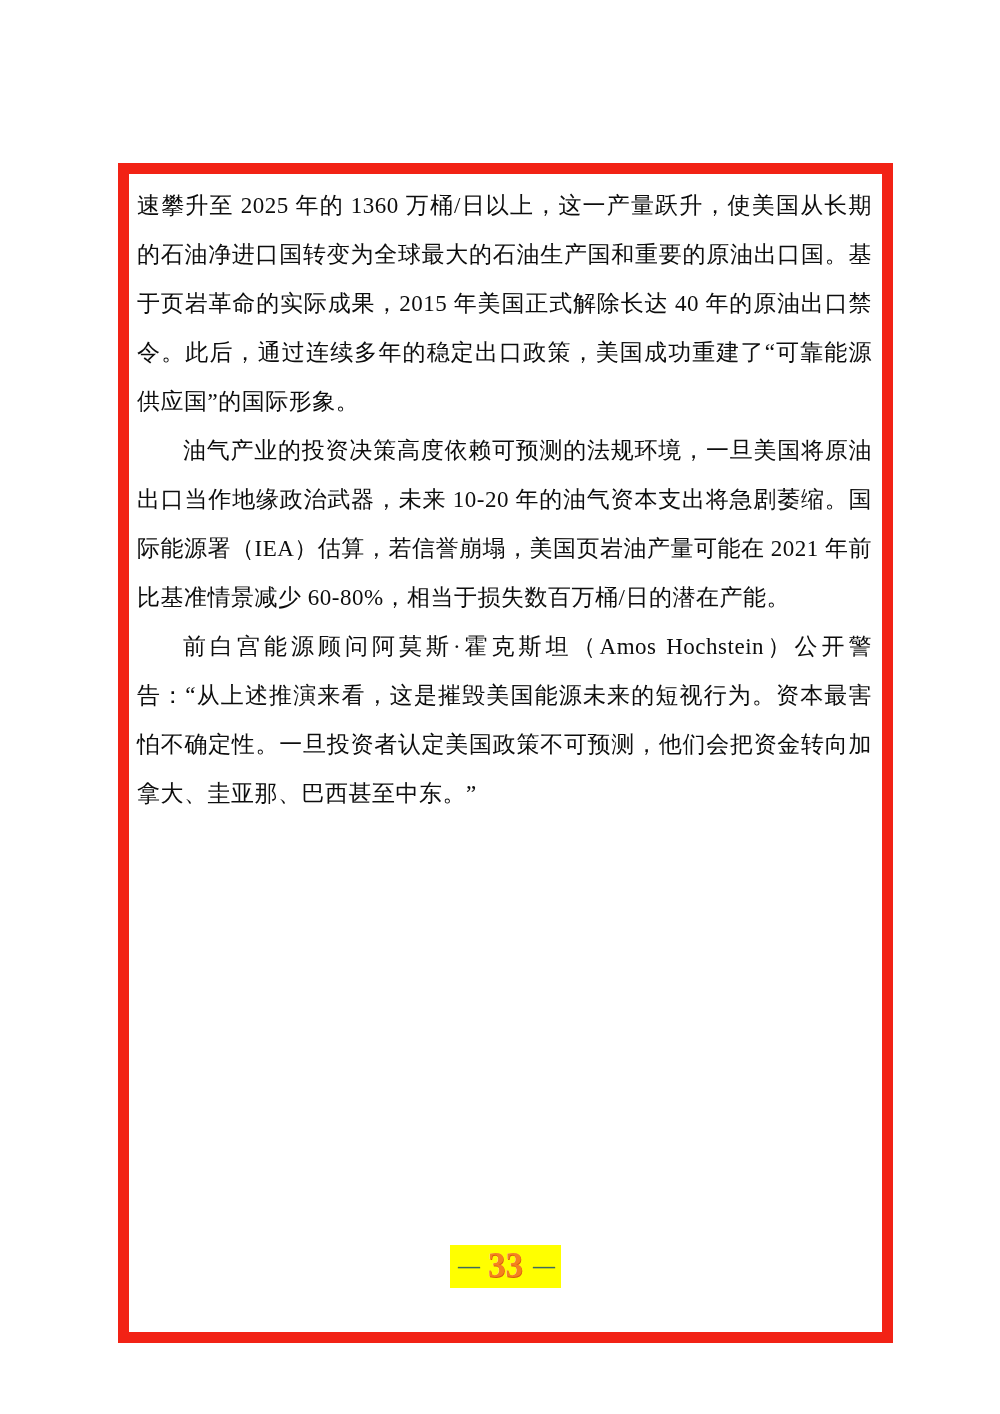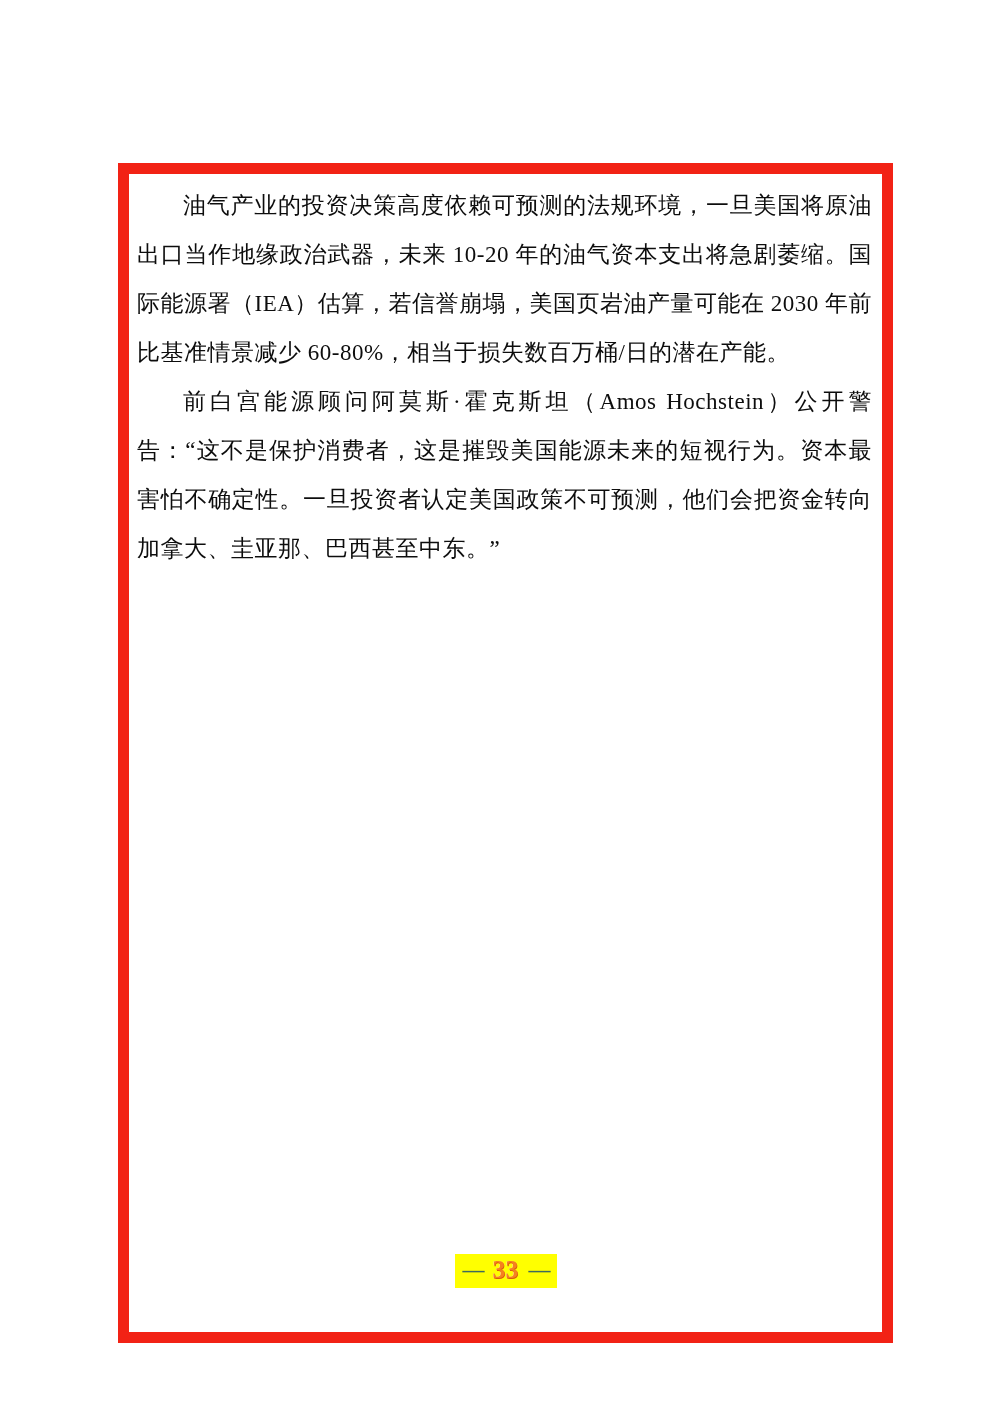--- a/index.html
+++ b/index.html
@@ -59,37 +59,38 @@
   }
   .page-num-highlight .dash {
     color: #3e6a5e;
     font-size: 22px;
     font-weight: bold;
     vertical-align: middle;
     letter-spacing: -2px;
   }
   .page-num-highlight .num {
     color: #f5821e;
-    font-size: 26px;
+    font-size: 35px;
     font-weight: bold;
     padding: 0 6px;
     vertical-align: middle;
     text-shadow: 0.5px 0.5px 0 #d8590f, -0.5px -0.5px 0 #ffd9a0;
     font-style: normal;
   }
 </style>
 </head>
 <body>
 
 <div class="page">
   <div class="frame">
 
     <div class="body-text">
-      <p class="para indent">油气产业的投资决策高度依赖可预测的法规环境，一旦美国将原油出口当作地缘政治武器，未来 10-20 年的油气资本支出将急剧萎缩。国际能源署（IEA）估算，若信誉崩塌，美国页岩油产量可能在 2030 年前比基准情景减少 60-80%，相当于损失数百万桶/日的潜在产能。</p>
-      <p class="para indent">前白宫能源顾问阿莫斯·霍克斯坦（Amos Hochstein）公开警告：“这不是保护消费者，这是摧毁美国能源未来的短视行为。资本最害怕不确定性。一旦投资者认定美国政策不可预测，他们会把资金转向加拿大、圭亚那、巴西甚至中东。”</p>
+      <p class="para">速攀升至 2025 年的 1360 万桶/日以上，这一产量跃升，使美国从长期的石油净进口国转变为全球最大的石油生产国和重要的原油出口国。基于页岩革命的实际成果，2015 年美国正式解除长达 40 年的原油出口禁令。此后，通过连续多年的稳定出口政策，美国成功重建了“可靠能源供应国”的国际形象。</p>
+      <p class="para indent">油气产业的投资决策高度依赖可预测的法规环境，一旦美国将原油出口当作地缘政治武器，未来 10-20 年的油气资本支出将急剧萎缩。国际能源署（IEA）估算，若信誉崩塌，美国页岩油产量可能在 2021 年前比基准情景减少 60-80%，相当于损失数百万桶/日的潜在产能。</p>
+      <p class="para indent">前白宫能源顾问阿莫斯·霍克斯坦（Amos Hochstein）公开警告：“从上述推演来看，这是摧毁美国能源未来的短视行为。资本最害怕不确定性。一旦投资者认定美国政策不可预测，他们会把资金转向加拿大、圭亚那、巴西甚至中东。”</p>
     </div>
 
     <div class="footer">
       <span class="page-num-highlight">
         <span class="dash">—</span>
         <span class="num">33</span>
         <span class="dash">—</span>
       </span>
     </div>
 

